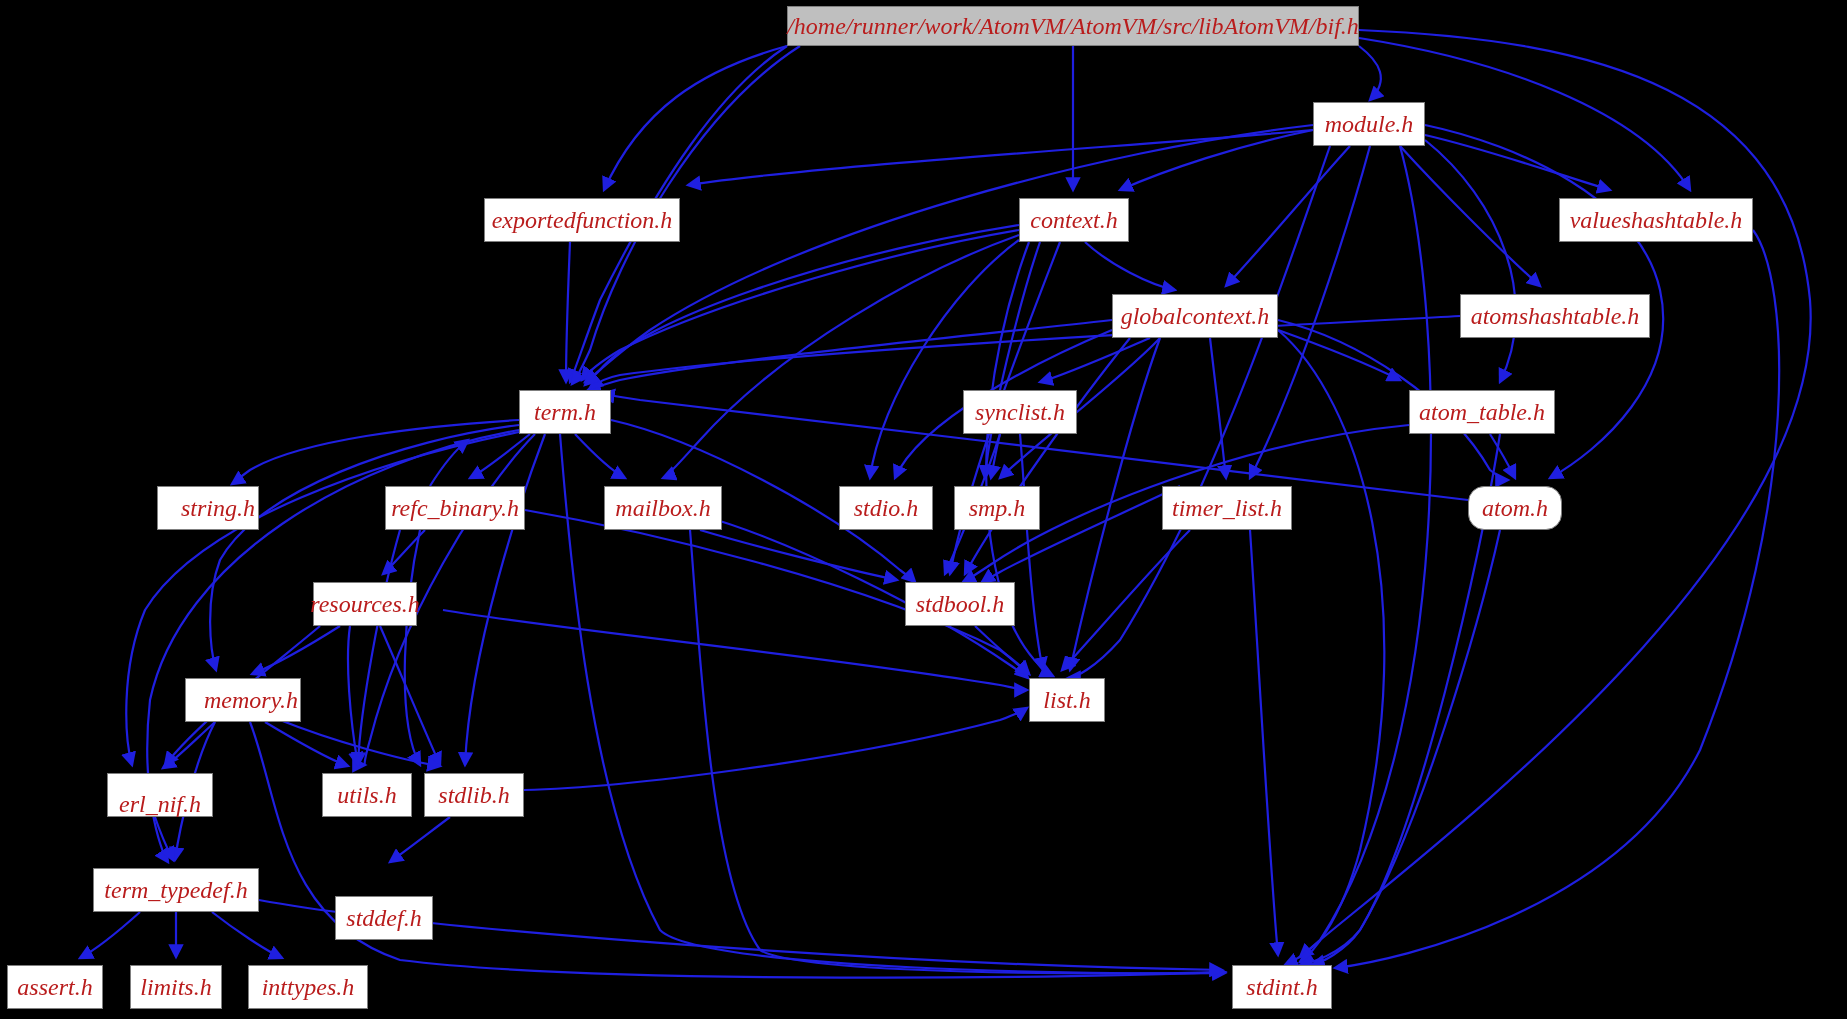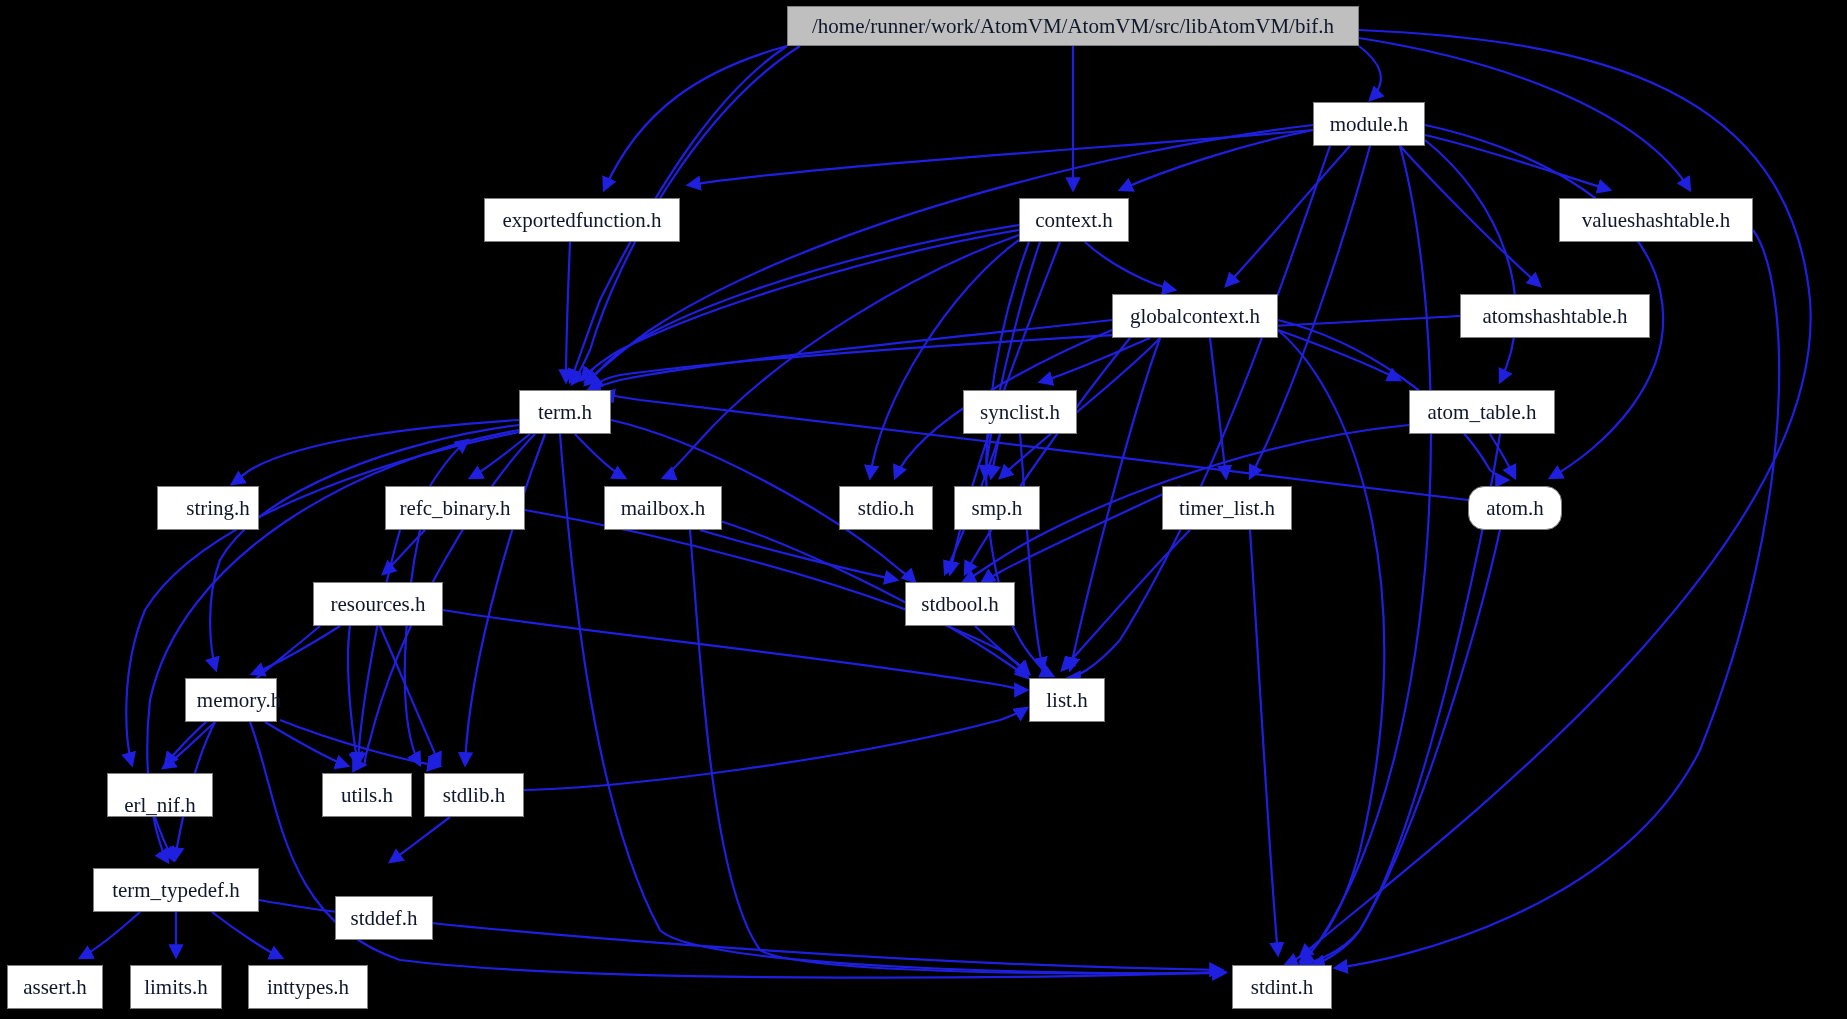--- a/index.html
+++ b/index.html
@@ -23,26 +23,27 @@
     height: 1019px;
   }
   .gnode {
     position: absolute;
     box-sizing: border-box;
     background: #ffffff;
     border: 1px solid #7f7f7f;
     display: flex;
     align-items: center;
     justify-content: center;
-    color: #0f172a;
-    font-size: 21px;
+    color: #b91c1c;
+    font-size: 24px;
     line-height: 1;
     white-space: nowrap;
     font-family: "Liberation Serif", "DejaVu Serif", serif;
     z-index: 5;
+    font-style: italic;
   }
   .gnode.root {
     background: #bfbfbf;
     border: 1px solid #7f7f7f;
   }
   .gnode .nlabel {
     display: block;
     padding: 0 8px;
   }
 </style>
@@ -193,27 +194,27 @@
       </div>
       <div class="gnode" style="left: 1162px; top: 486px; width: 130px; height: 44px;">
         <span class="nlabel">timer_list.h</span>
       </div>
       <div class="gnode" style="left: 1468px; top: 486px; width: 94px; height: 44px; border-radius: 16px;">
         <span class="nlabel">atom.h</span>
       </div>
       <div class="gnode" style="left: 905px; top: 582px; width: 110px; height: 44px;">
         <span class="nlabel">stdbool.h</span>
       </div>
-      <div class="gnode" style="left: 313px; top: 582px; width: 130px; height: 44px;">
+      <div class="gnode" style="left: 313px; top: 582px; width: 104px; height: 44px;">
         <span class="nlabel">resources.h</span>
       </div>
       <div class="gnode" style="left: 1029px; top: 678px; width: 76px; height: 44px;">
         <span class="nlabel">list.h</span>
       </div>
-      <div class="gnode" style="left: 185px; top: 678px; width: 92px; height: 44px; padding-left: 16px;">
+      <div class="gnode" style="left: 185px; top: 678px; width: 116px; height: 44px; padding-left: 16px;">
         <span class="nlabel">memory.h</span>
       </div>
       <div class="gnode" style="left: 107px; top: 773px; width: 106px; height: 44px; align-items: flex-end;">
         <span class="nlabel">erl_nif.h</span>
       </div>
       <div class="gnode" style="left: 322px; top: 773px; width: 90px; height: 44px;">
         <span class="nlabel">utils.h</span>
       </div>
       <div class="gnode" style="left: 424px; top: 773px; width: 100px; height: 44px;">
         <span class="nlabel">stdlib.h</span>

